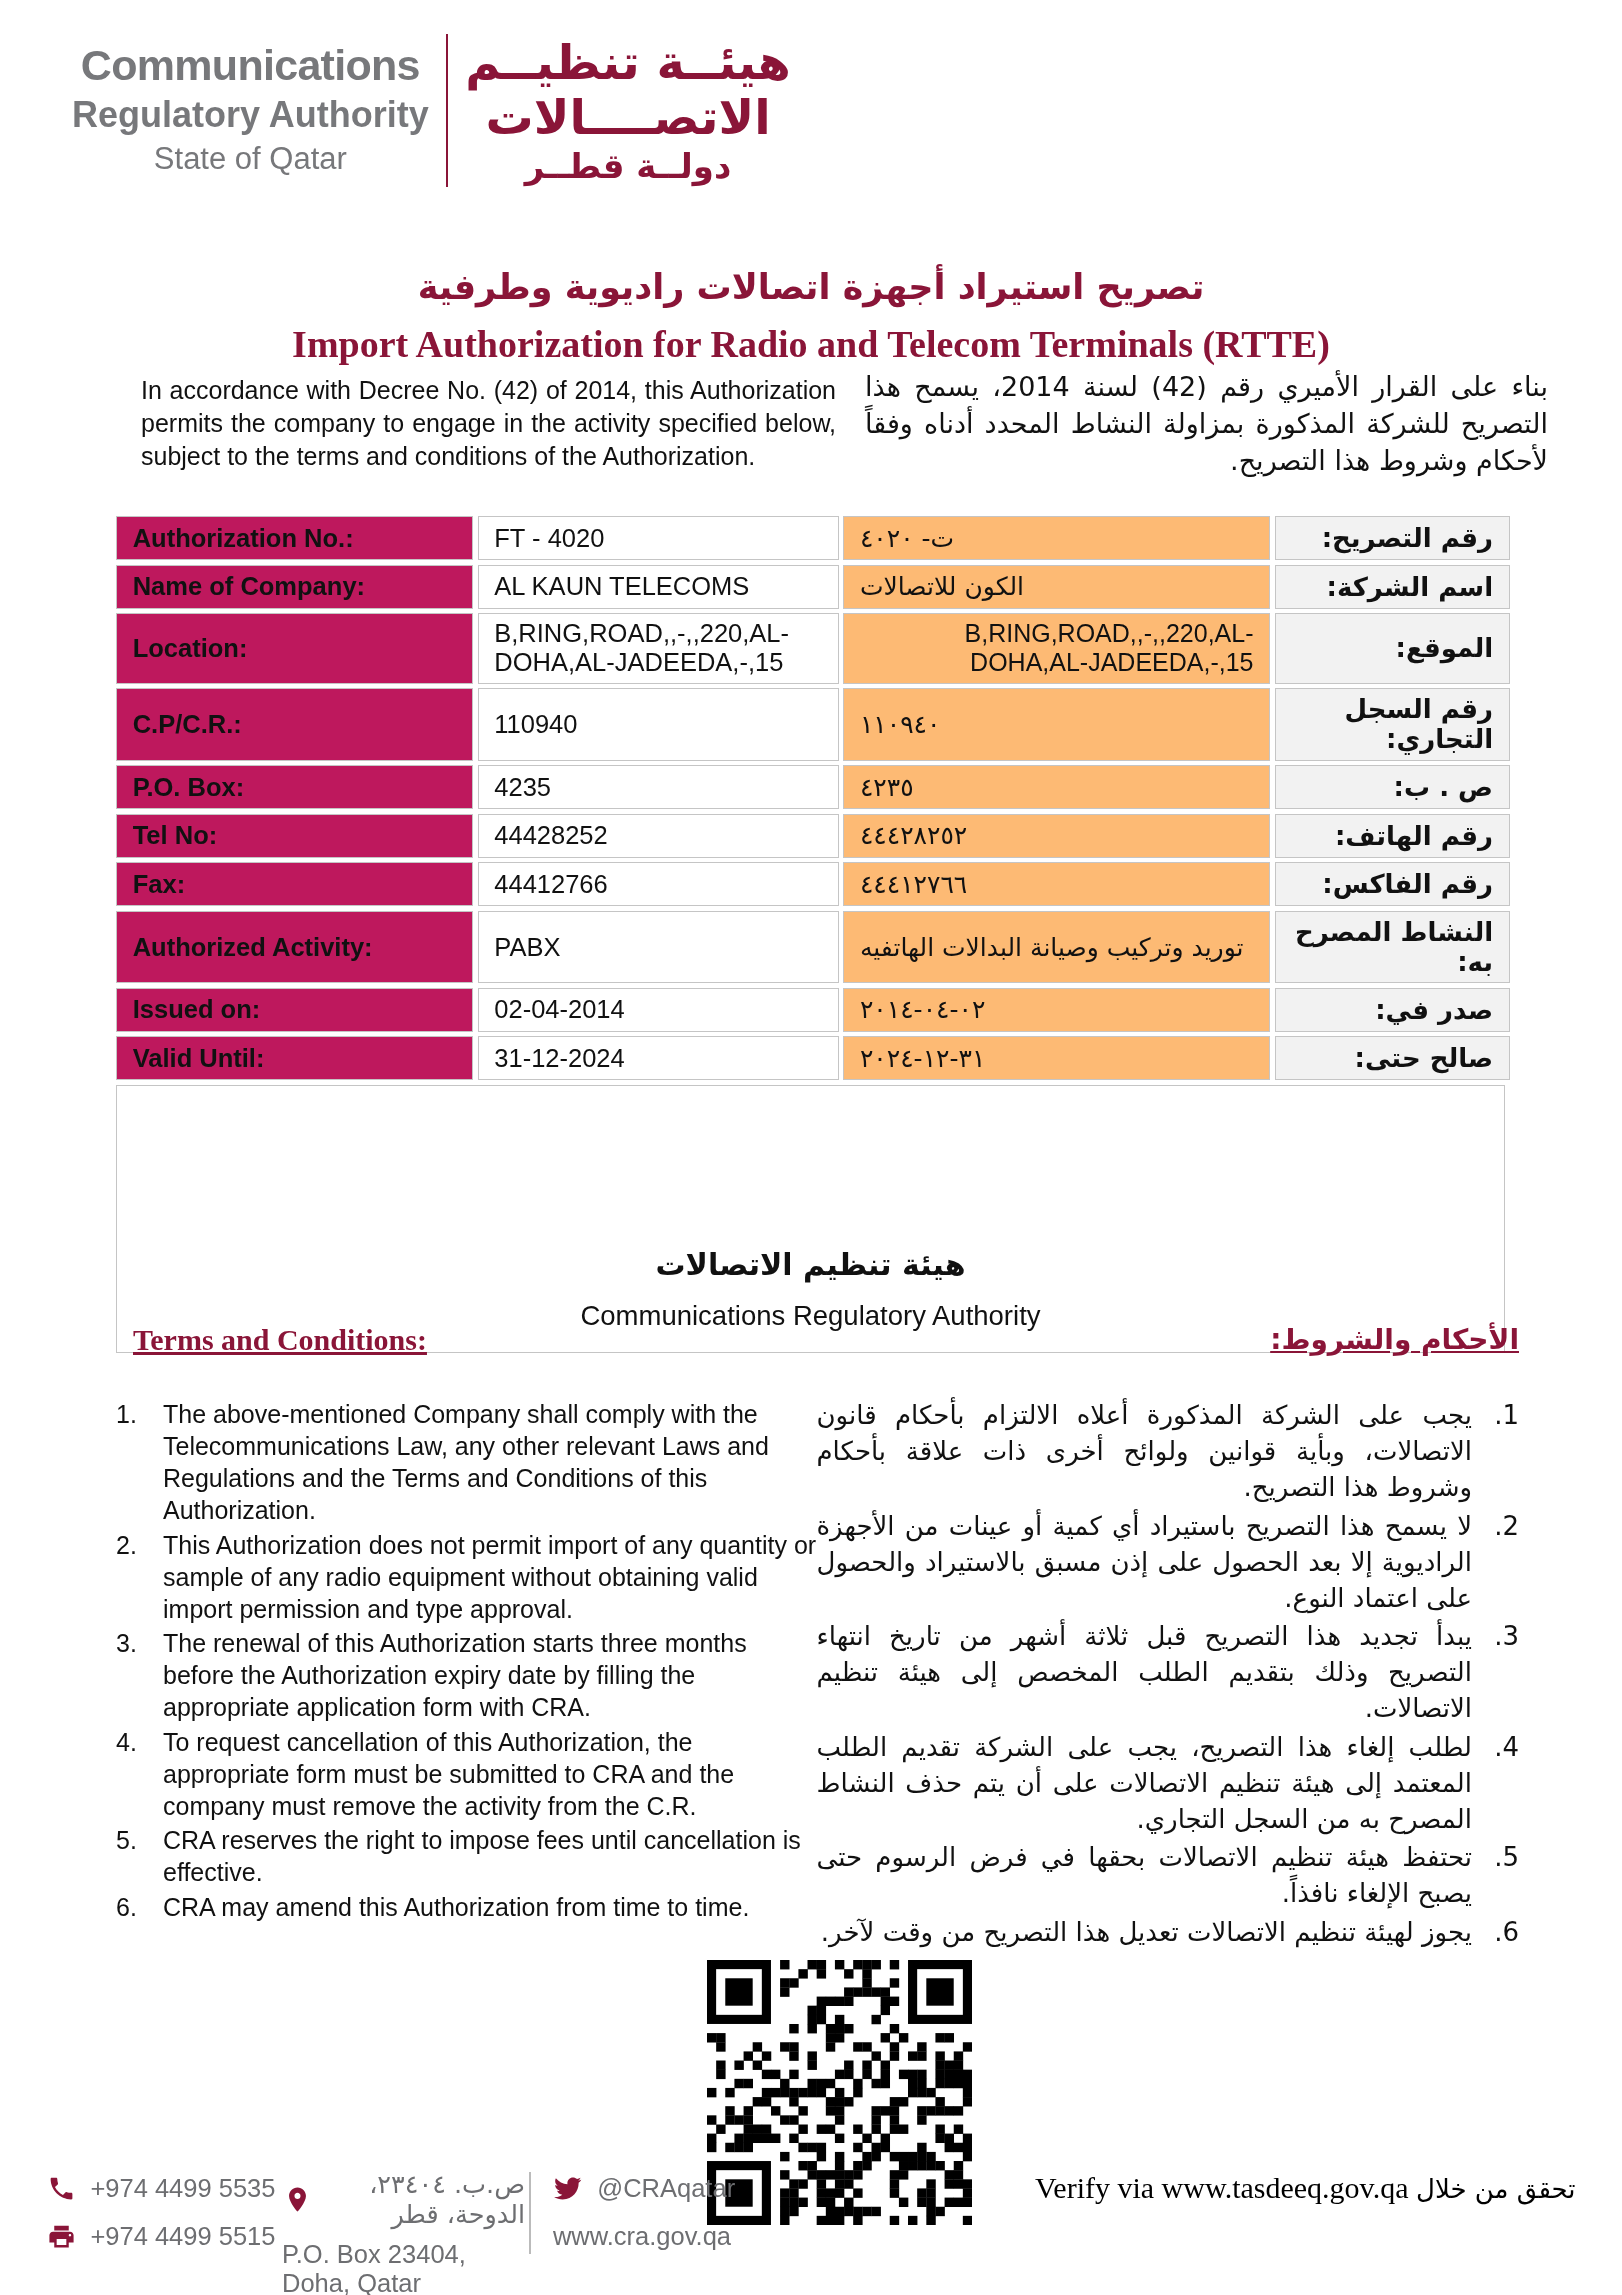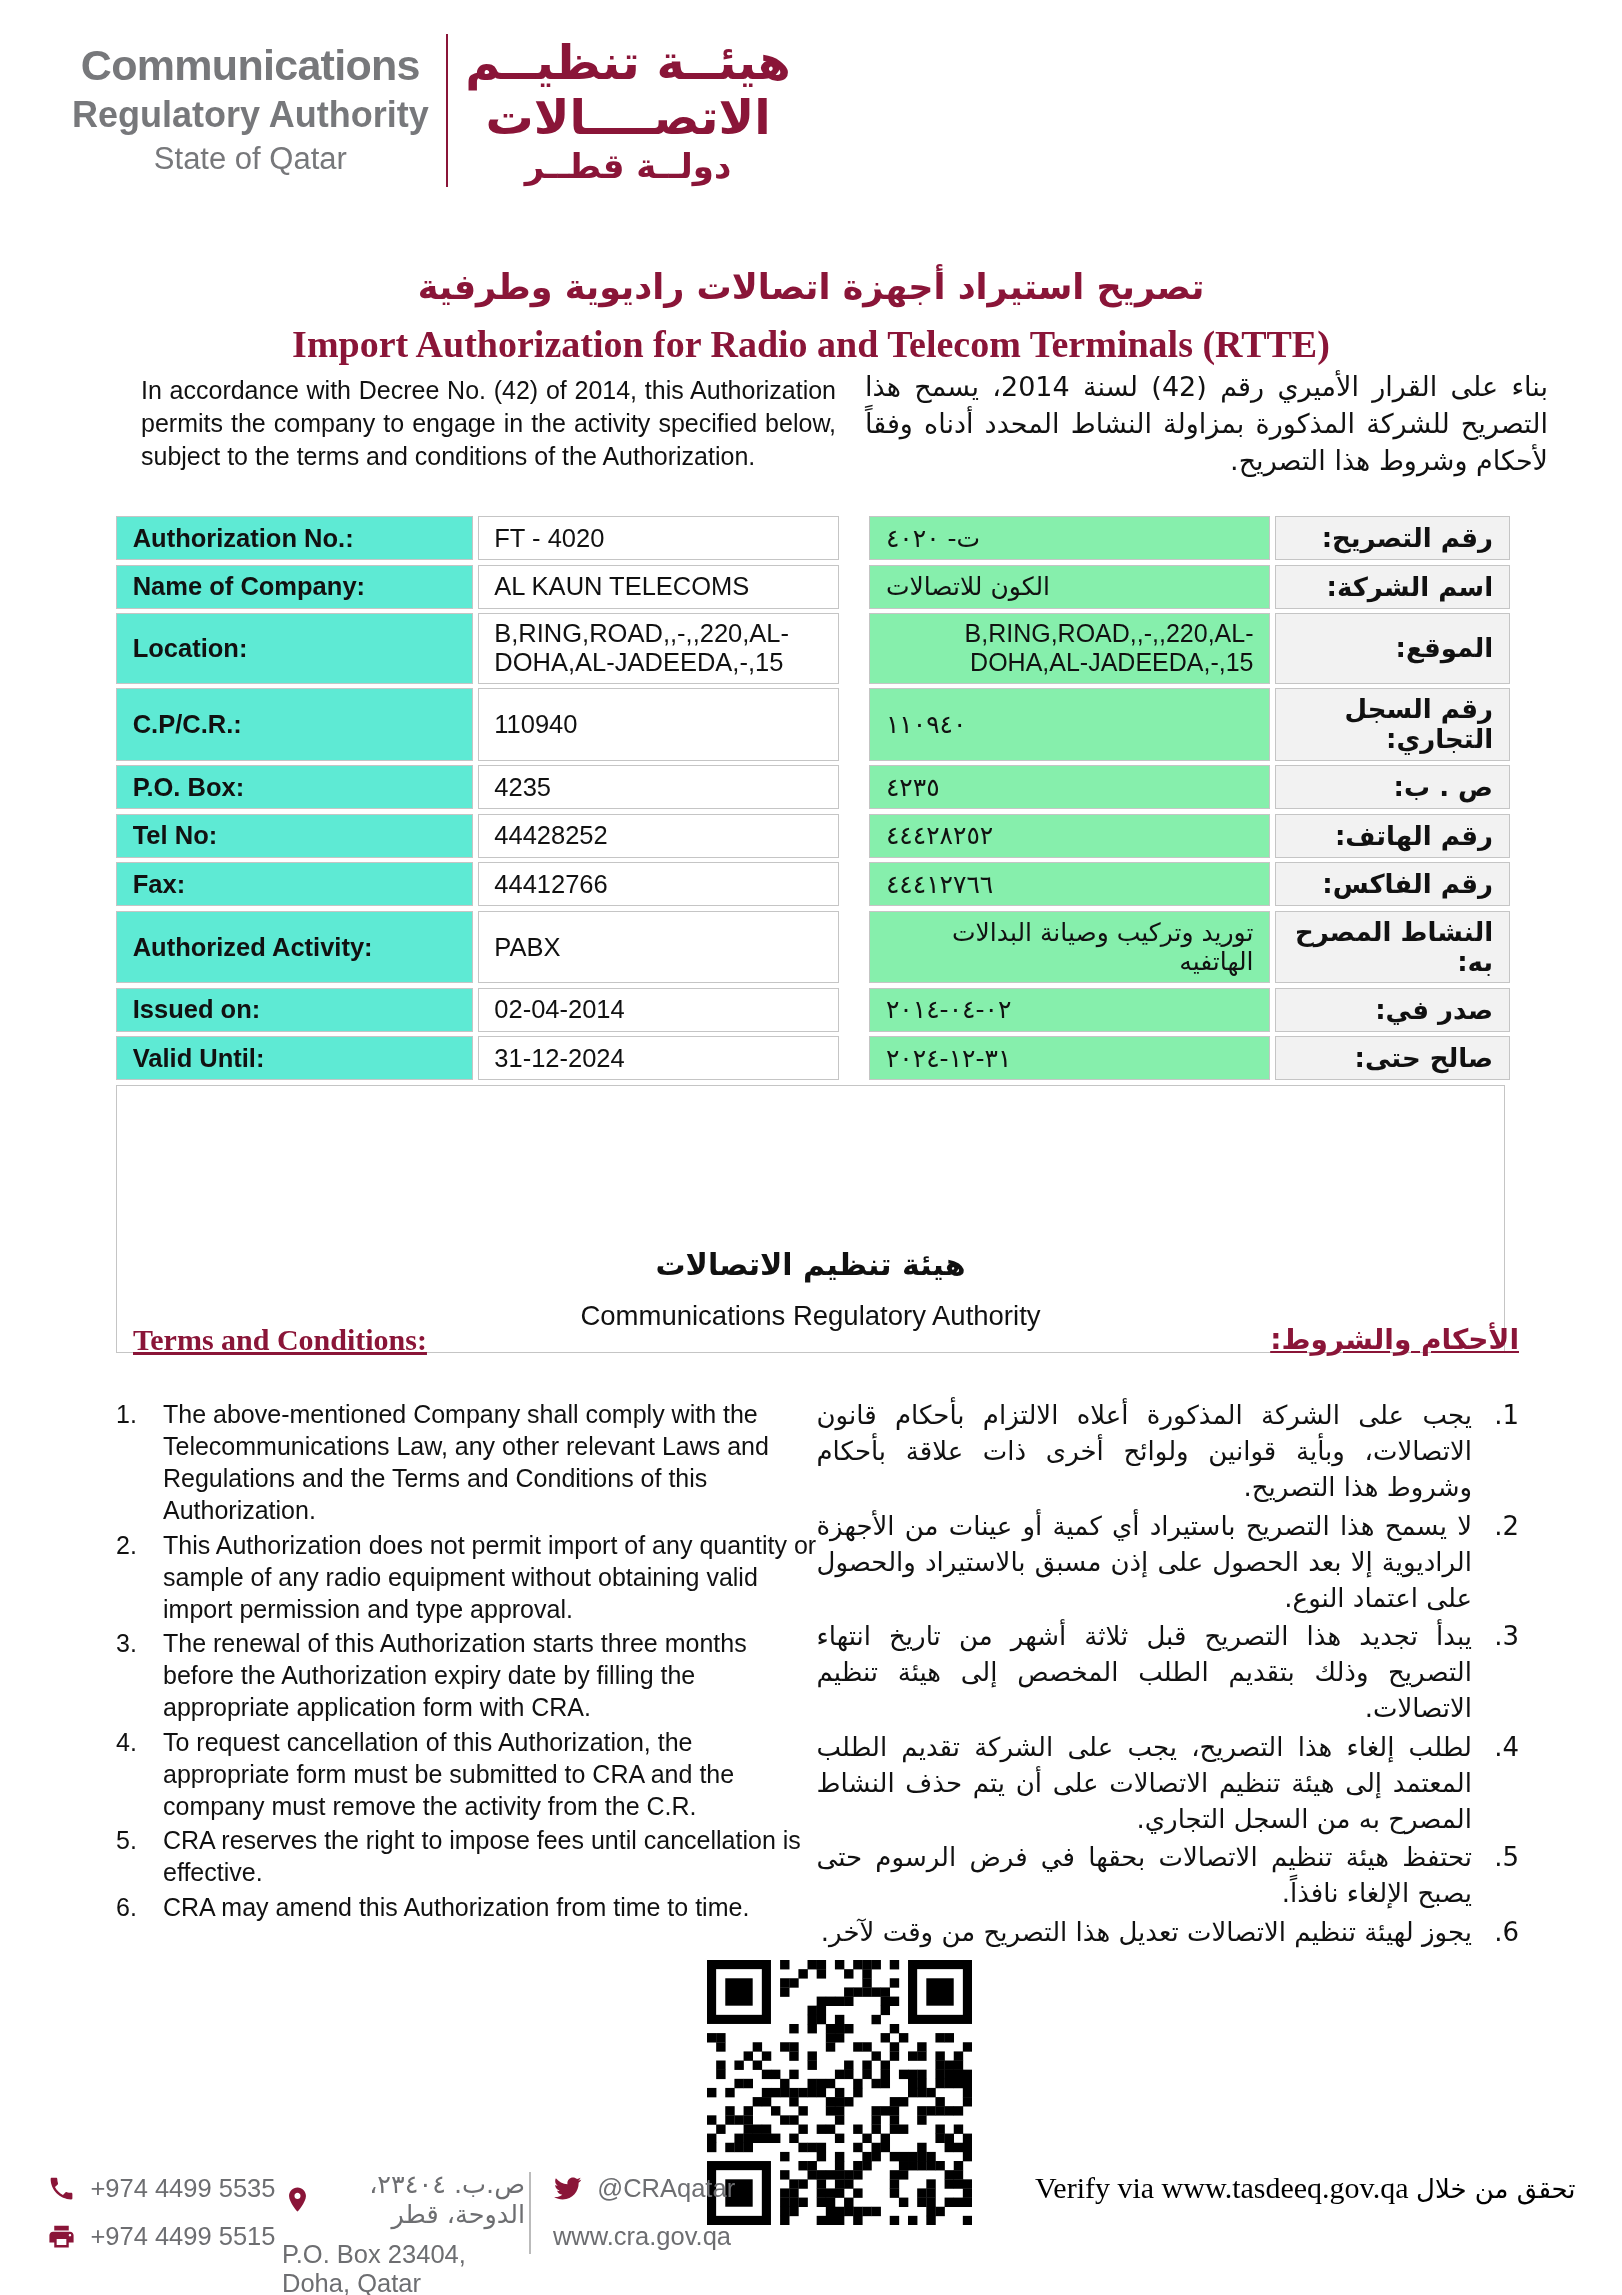--- a/index.html
+++ b/index.html
@@ -33,23 +33,23 @@
   .intro-en { position:absolute; top:374px; left:141px; width:695px;
               font-size:25px; line-height:33px; text-align:justify; }
   .intro-ar { position:absolute; top:368px; left:865px; width:683px; direction:rtl;
               font-size:27px; line-height:37px; text-align:justify; }
 
   
   .doc-table { position:absolute; top:516px; left:116px; width:1389px; }
   .tbl { display:grid; grid-template-columns:357px 361px 427px 235px; gap:4.6px; }
   .cell { border:1.3px solid #C5C5C5; display:flex; align-items:center;
           min-height:44px; padding:5.2px 15.7px; font-size:25.5px; overflow-wrap:anywhere; }
-  .cell.lab-en { background:#5eead4; font-weight:bold; }
+  .cell.lab-en { background:#be185d; font-weight:bold; }
   .cell.val-en { background:#ffffff; }
-  .cell.val-ar { background:#86efac; justify-content:flex-end; text-align:right; font-size:25px;margin-left:26px; }
+  .cell.val-ar { background:#fdba74; justify-content:flex-end; text-align:right; font-size:25px; }
   .cell.lab-ar { background:#F2F2F2; font-weight:bold; font-size:26px; justify-content:flex-start; text-align:right; }
 
   .authority-box { margin-top:4.6px; border:1.3px solid #C5C5C5; height:268px;
                    display:flex; flex-direction:column; justify-content:flex-end;
                    align-items:center; padding-bottom:19.6px; gap:18.3px; }
   .authority-box .b-ar { font-size:30px; font-weight:bold; color:#111; }
   .authority-box .b-en { font-size:27.5px; color:#111; }
 
   
   .terms { position:absolute; top:1323px; left:116px; width:1403px;

